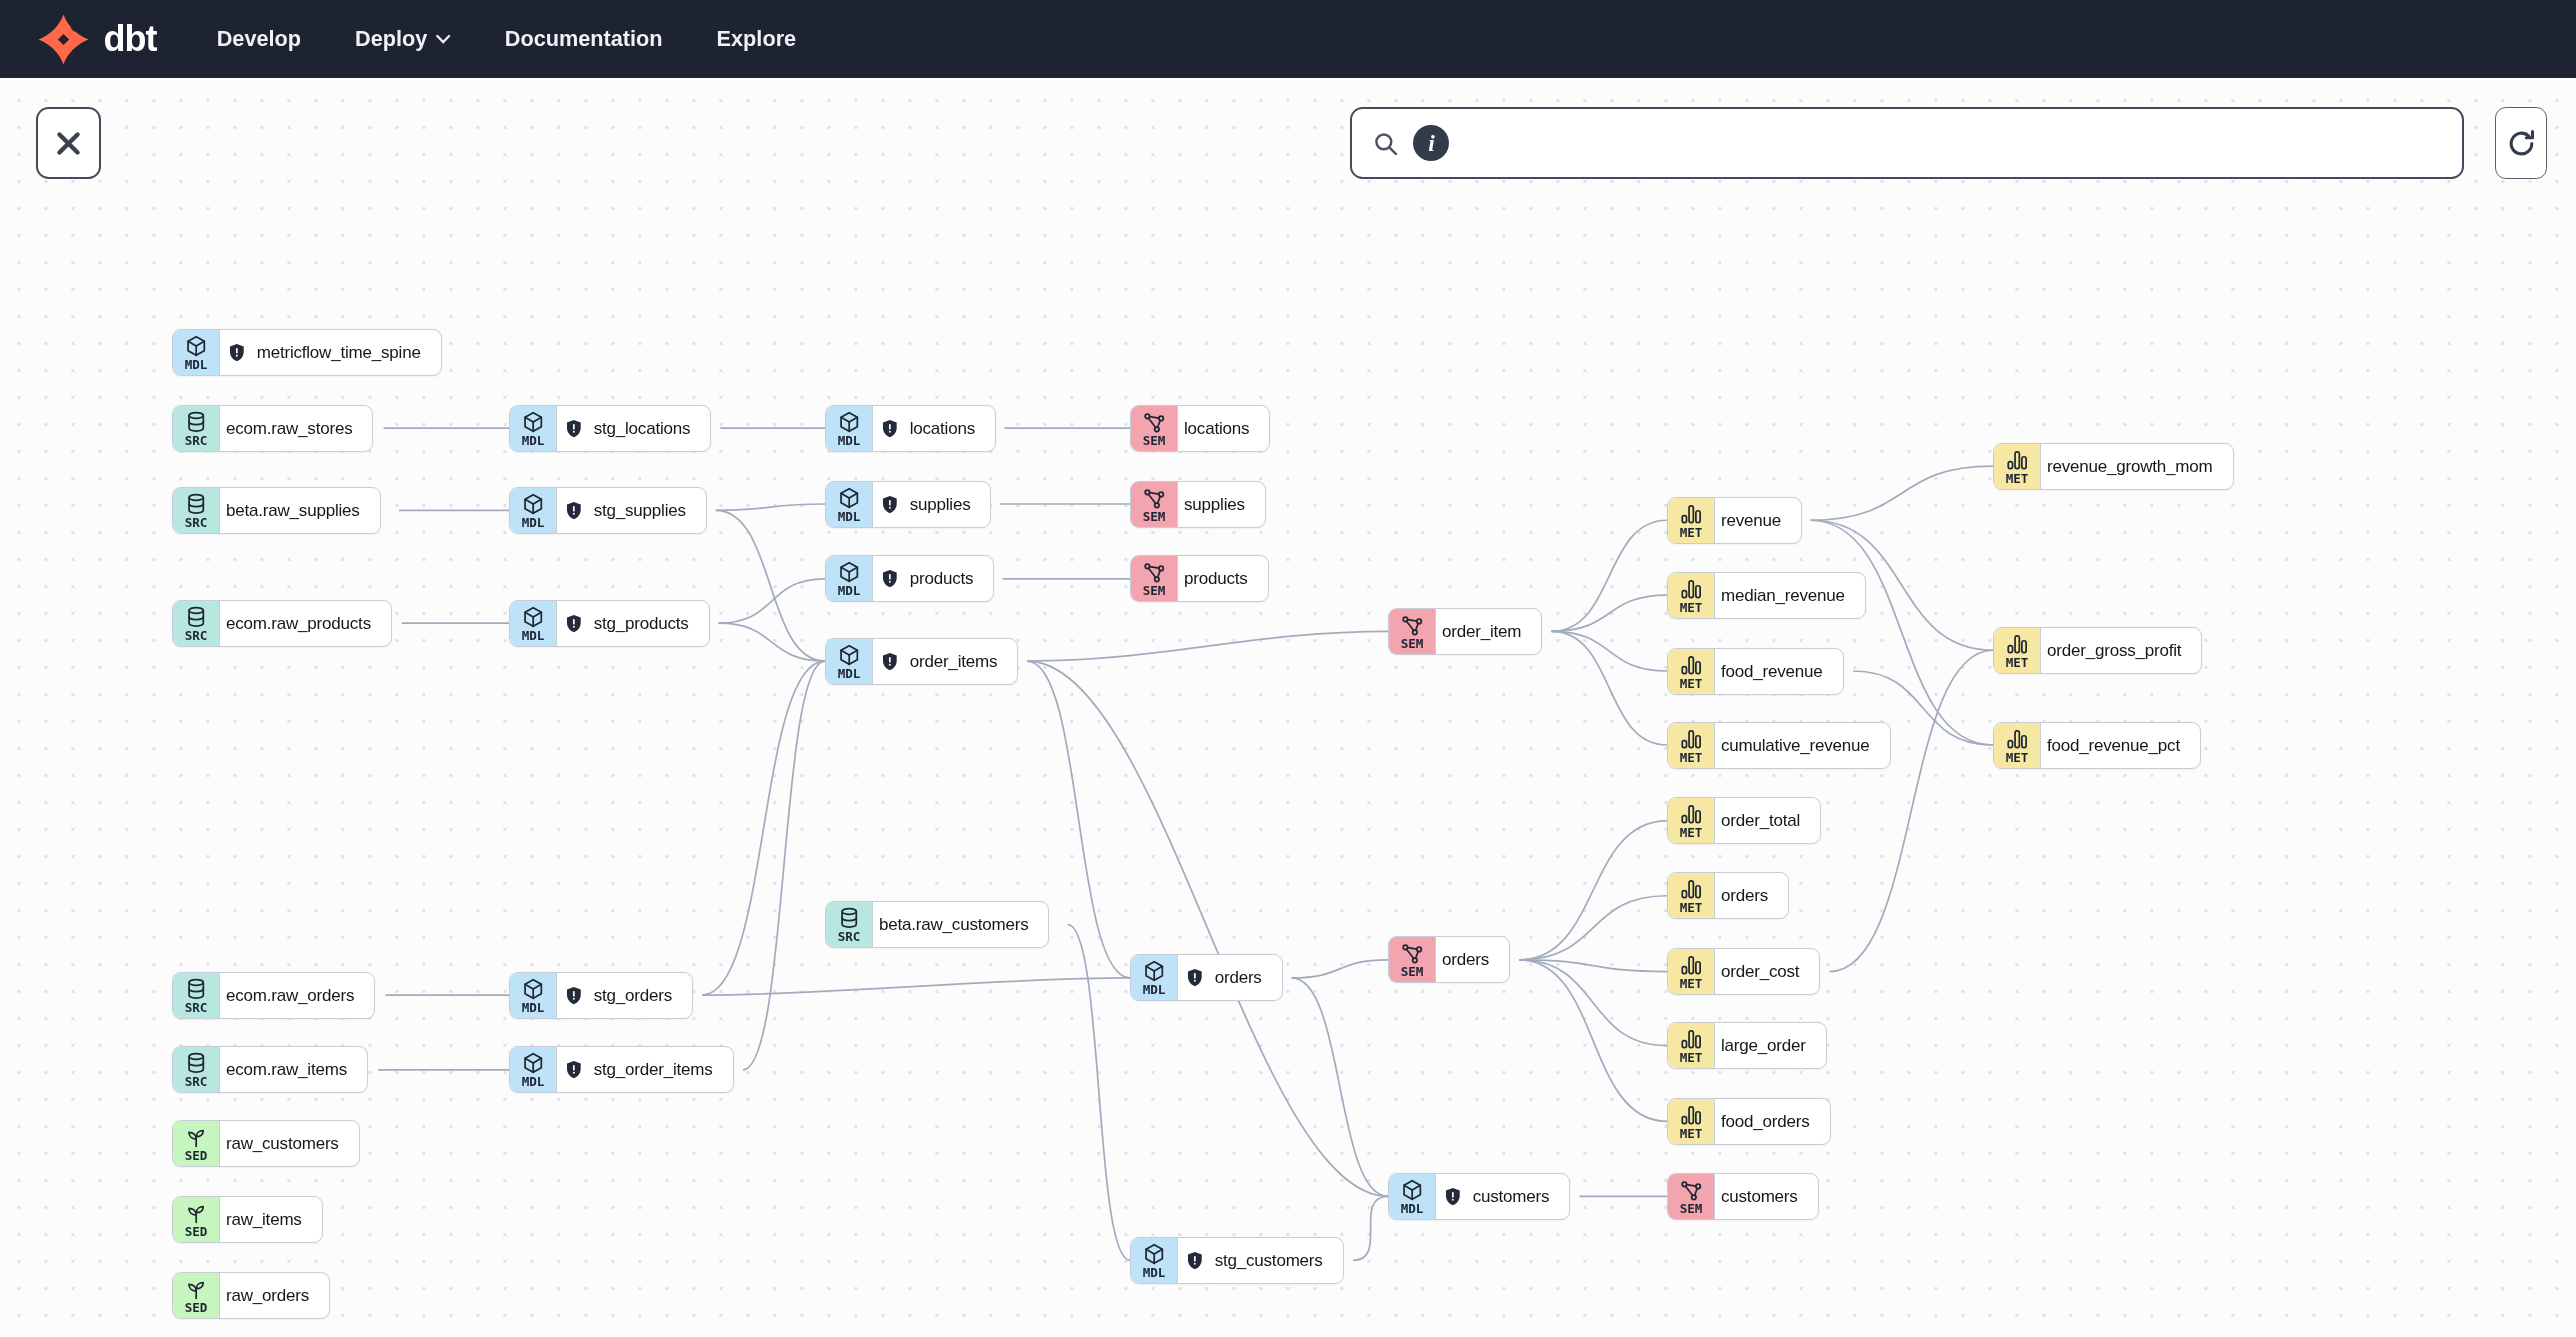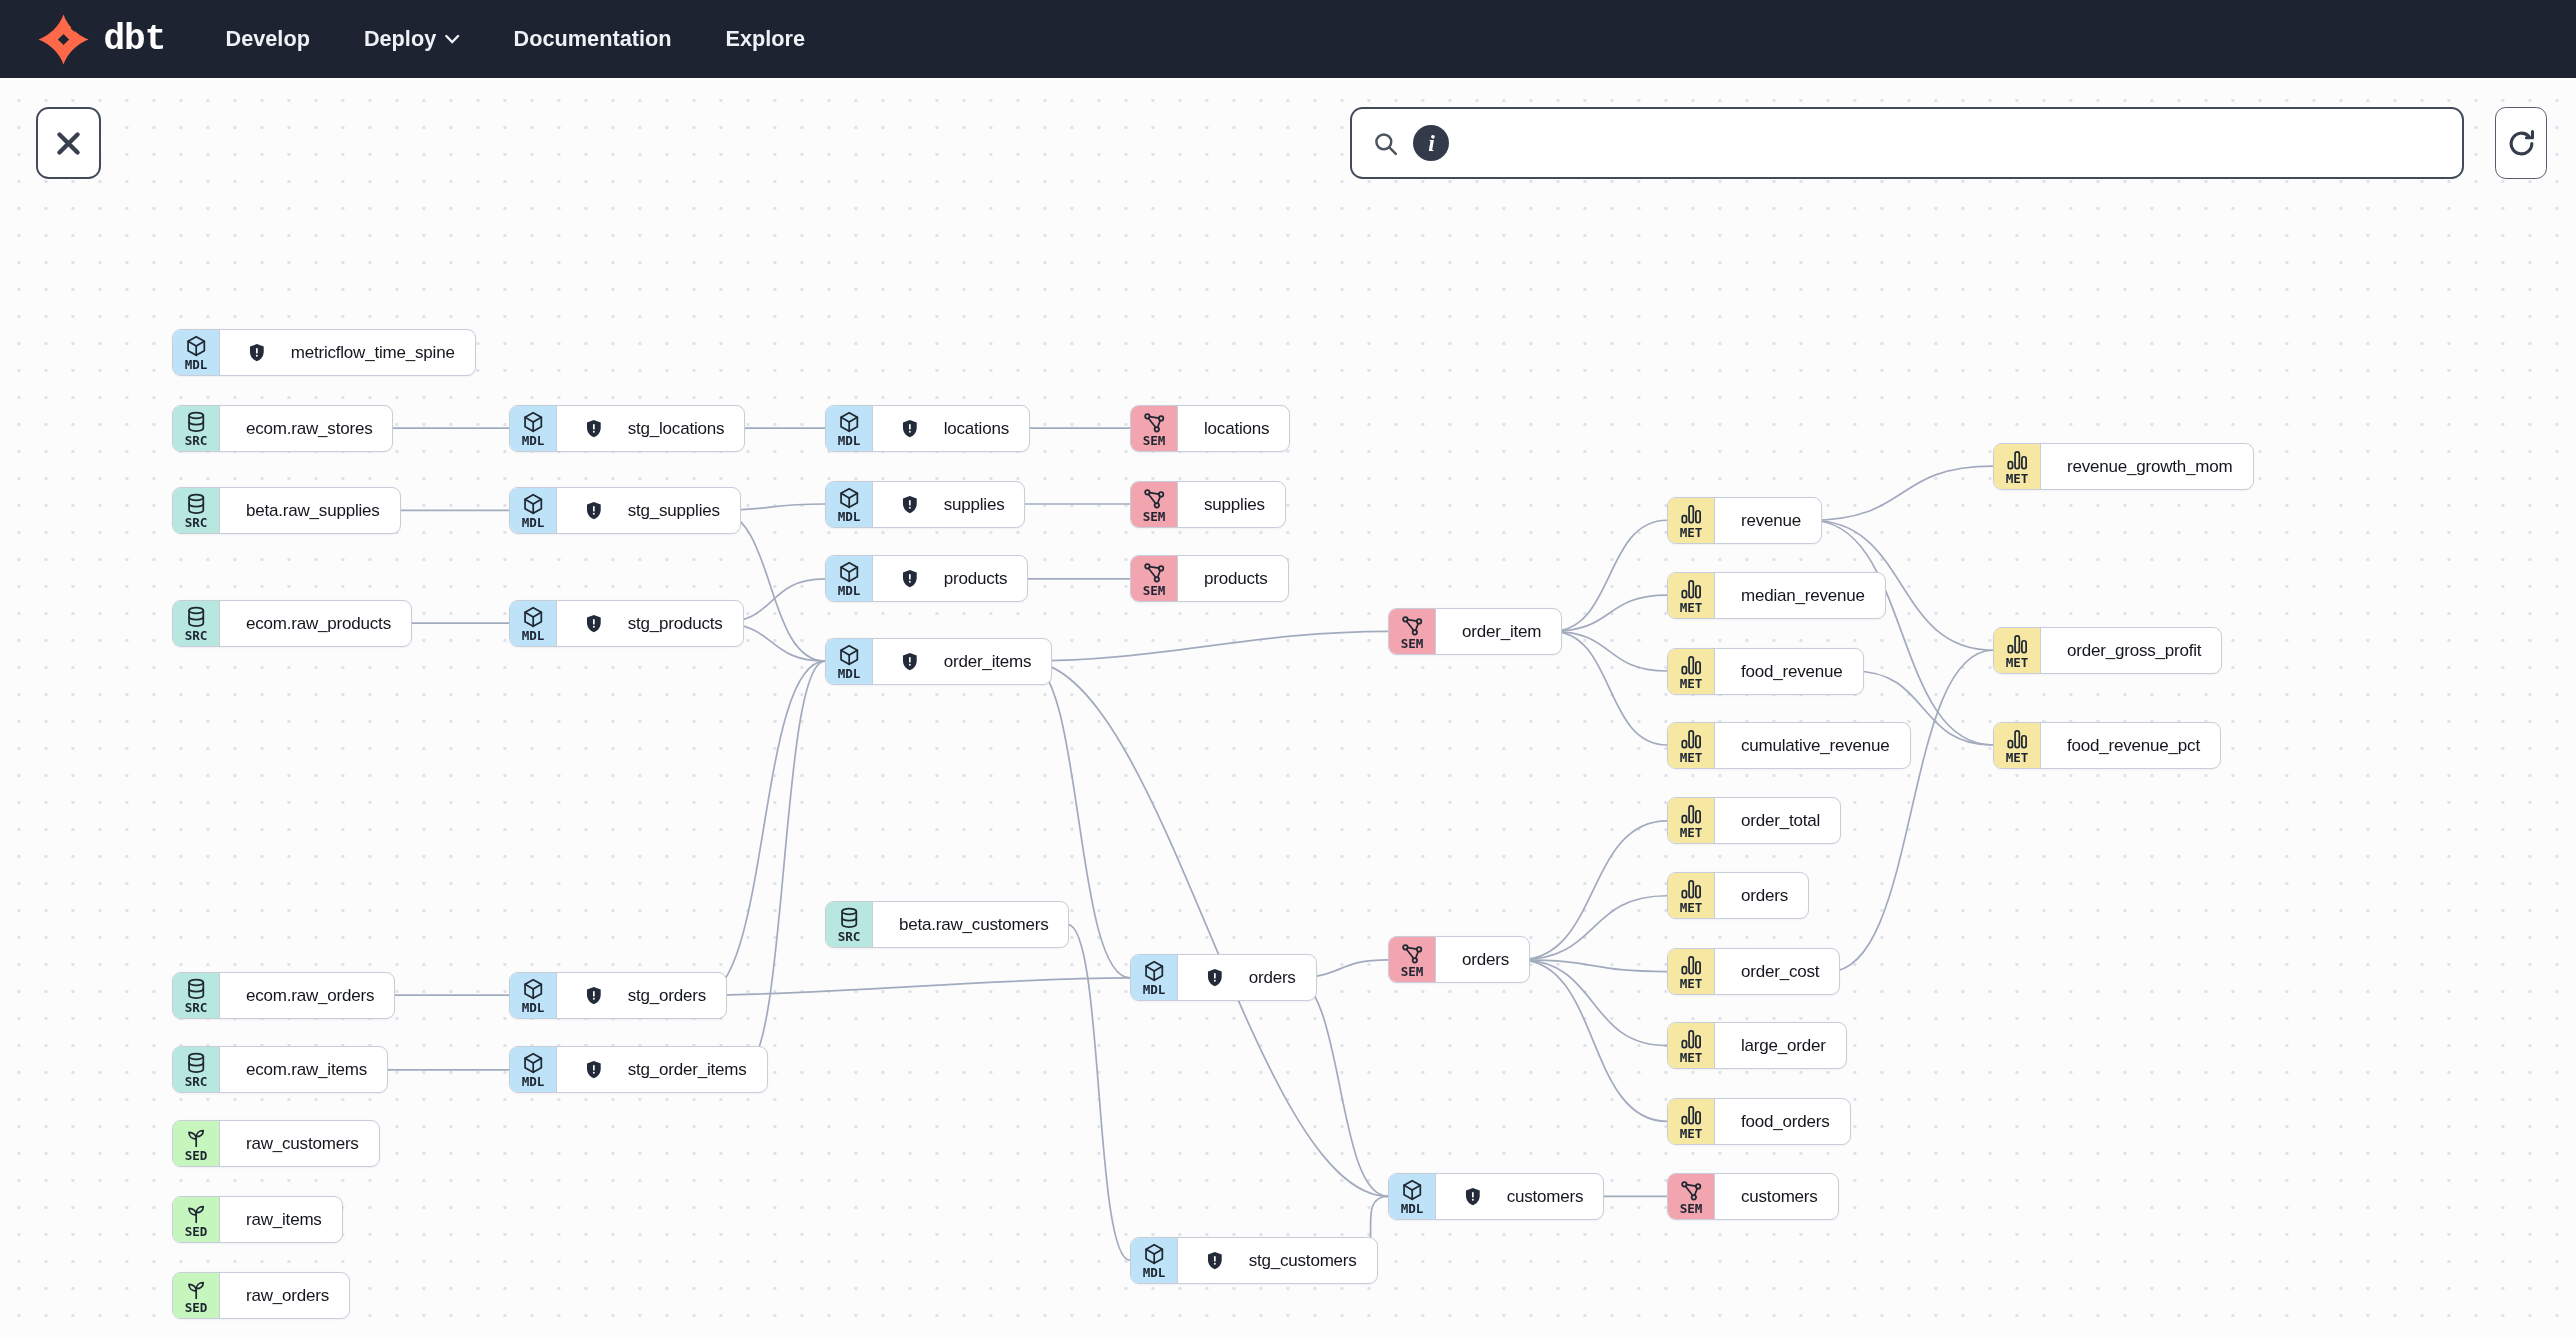--- a/index.html
+++ b/index.html
@@ -4,21 +4,21 @@
 <style>
   * { margin:0; padding:0; box-sizing:border-box; }
   html,body { width:2576px; height:1338px; overflow:hidden;
     font-family:"Liberation Sans", sans-serif; background:#fcfcfd; }
 
   
   .navbar { position:absolute; left:0; top:0; width:2576px; height:78px;
     background:#1d2330; display:flex; align-items:center; padding:0 38px; z-index:30; }
   .brand { display:flex; align-items:center; gap:14.4px; }
   .brand-logo { width:51px; height:51px; display:block; }
-  .brand-text { color:#ffffff; font-size:36px; font-weight:bold; letter-spacing:-0.9px;font-family:Liberation Mono, monospace; }
+  .brand-text { color:#ffffff; font-size:36px; font-weight:bold; letter-spacing:-0.9px; }
   .nav-menu { display:flex; align-items:center; gap:54px; margin-left:60px; }
   .nav-item { color:#eef1f5; font-size:21.7px; font-weight:600; cursor:pointer;
     display:flex; align-items:center; gap:9px; text-decoration:none; }
   .nav-spacer { flex:1; }
   .nav-right { display:flex; align-items:center; gap:34px; }
   .cli-button { background:#3d7c76; color:#ffffff; font-size:19px; font-weight:600;
     padding:12.6px 23.5px; border-radius:9px; border:none; cursor:pointer;
     font-family:"Liberation Sans", sans-serif; }
   .project-crumb { display:flex; align-items:center; gap:12.6px; color:#eef1f5; font-size:20px; }
   .project-account { font-weight:bold; }
@@ -60,21 +60,21 @@
   
   .node { position:absolute; display:inline-flex; align-items:stretch; height:47px;
     background:#ffffff; border:1.4px solid #c7cdd9; border-radius:9px;
     box-shadow:0 0.9px 1.8px rgba(20,25,40,.05); cursor:pointer; z-index:10; }
   .badge { width:47px; flex:0 0 47px; display:flex; flex-direction:column;
     align-items:center; justify-content:center; gap:0.9px;
     border-right:1.4px solid #c7cdd9; border-radius:7.7px 0 0 7.7px; }
   .badge-label { font-family:"DejaVu Sans Mono", monospace; font-size:12.6px;
     font-weight:600; color:#1d2432; line-height:1; }
   .badge-icon { display:flex; }
-  .node-body { display:flex; align-items:center; gap:23px; padding:0 20px 0 26px;
+  .node-body { display:flex; align-items:center; gap:9px; padding:0 20px 0 6px;
     white-space:nowrap; }
   .node-label { font-size:17px; font-weight:500; color:#14171e; letter-spacing:-0.2px; }
   .shield { display:flex; flex:0 0 auto; }
 </style>
 </head>
 <body>
 
 <header class="navbar">
   <div class="brand">
     <svg class="brand-logo" viewBox="0 0 100 100">

